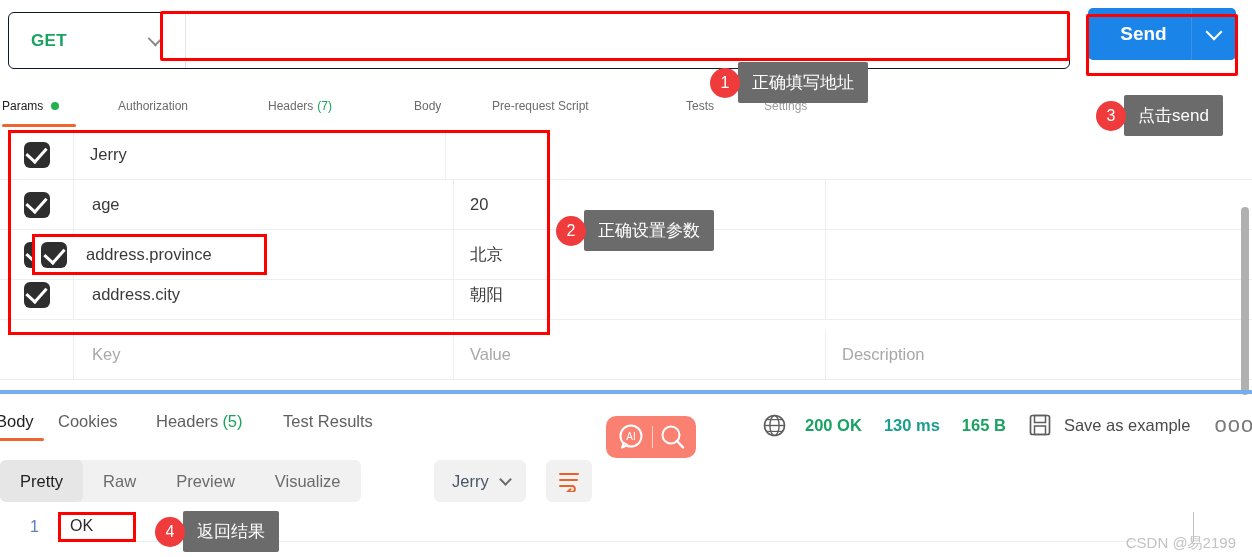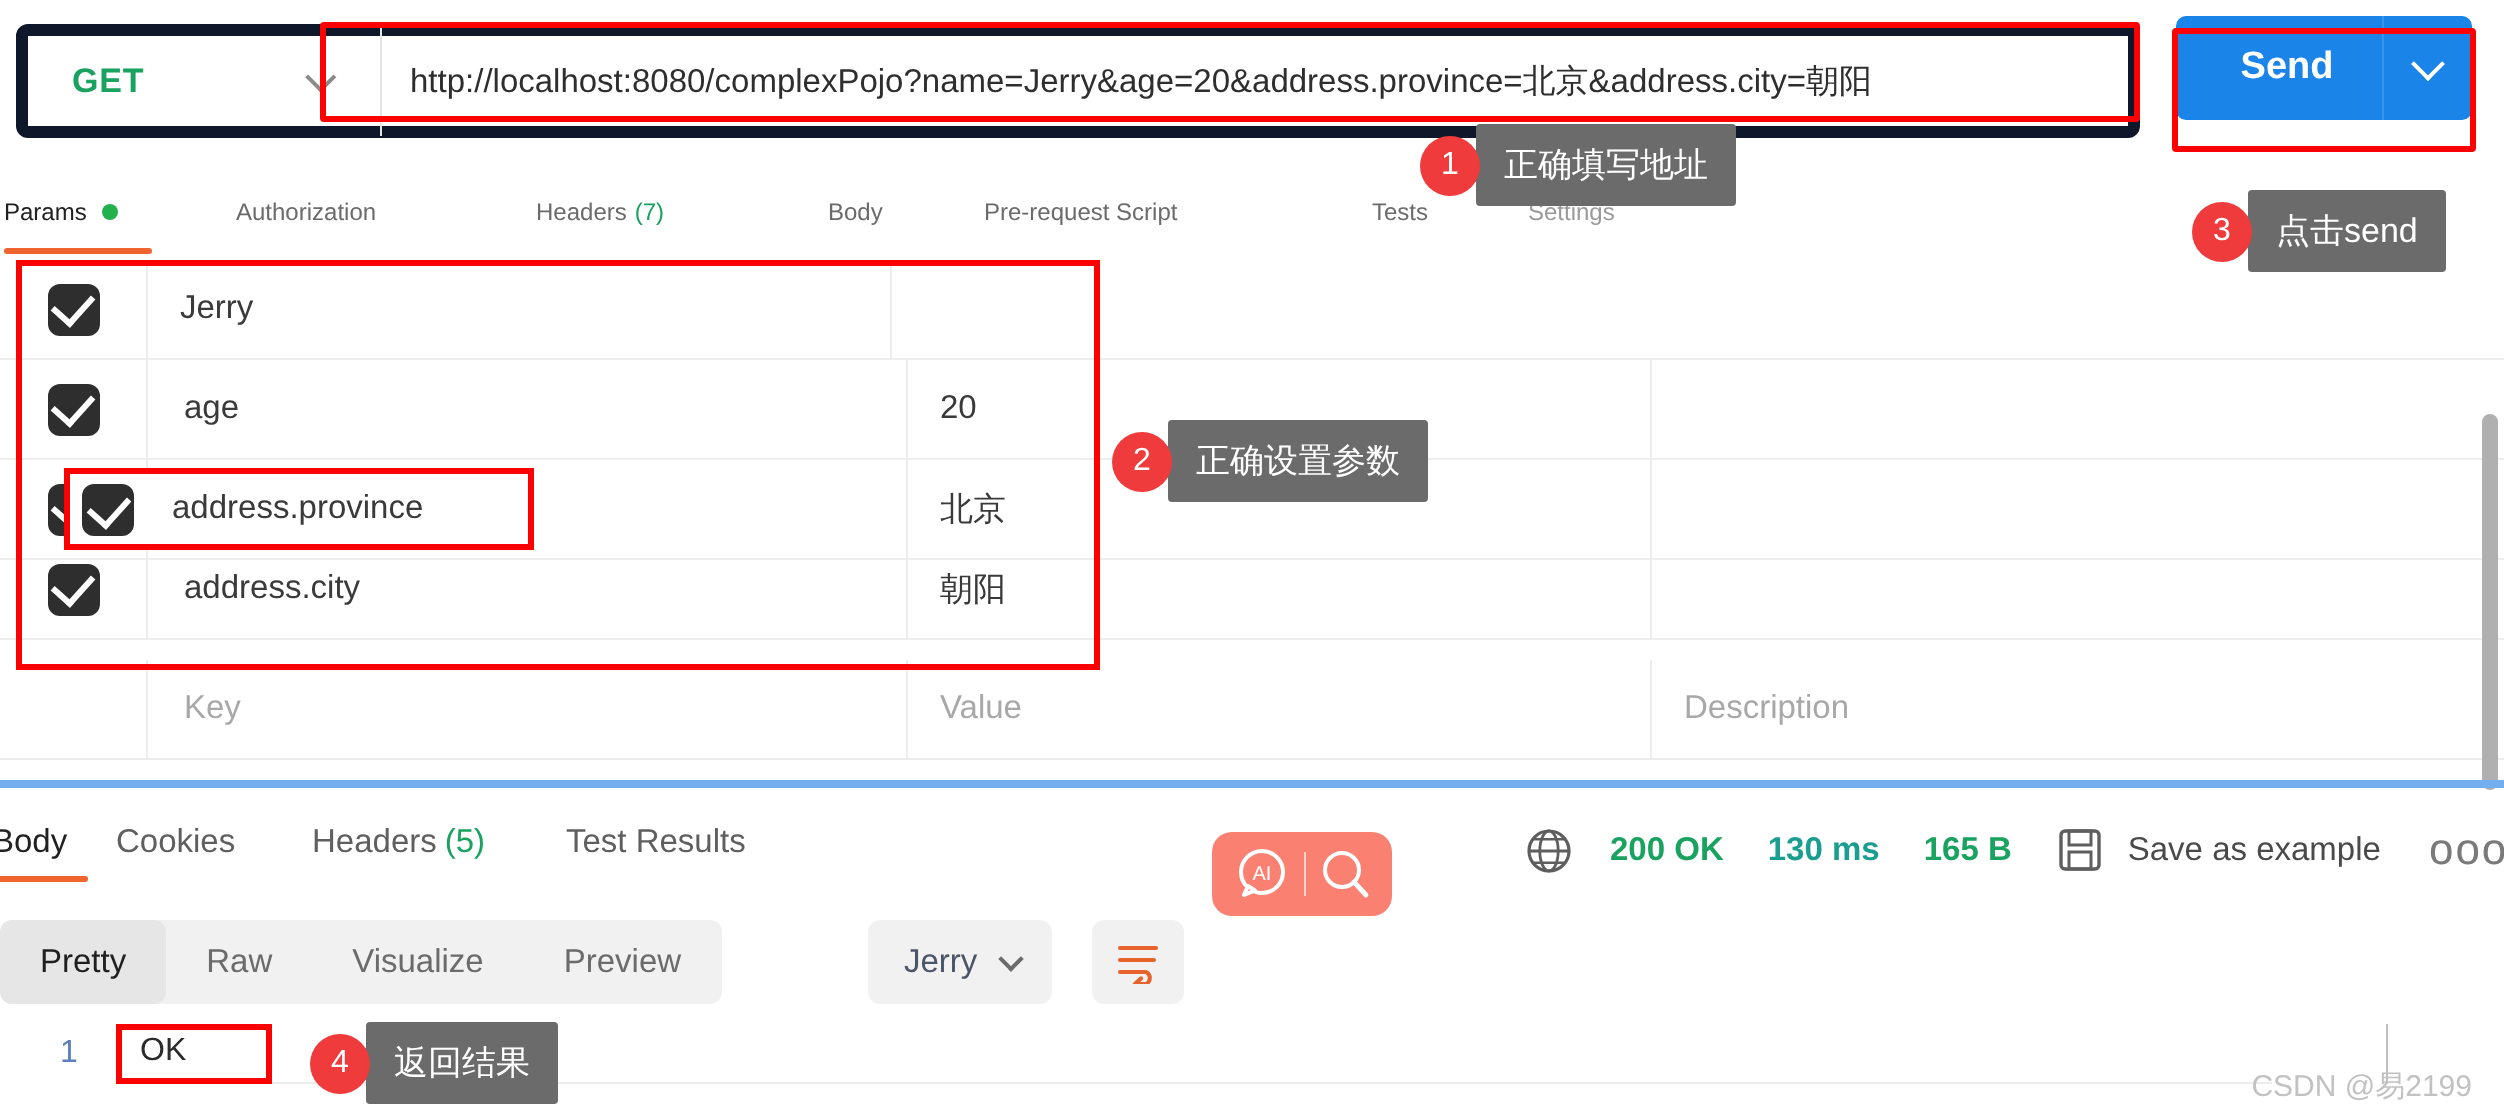--- a/index.html
+++ b/index.html
@@ -9,21 +9,21 @@
     font-family: "Liberation Sans", "DejaVu Sans", sans-serif;
     overflow: hidden;
   }
   #root { position: relative; width: 1252px; height: 557px; background:#fff; }
 
   
   .url-row { position:absolute; left:0; top:0; width:1252px; height:82px; }
 
   .method-url-box {
     position:absolute; left:8px; top:12px; width:1062px; height:57px;
-    border:6px solid #0f172a; border-radius:6px; background:#fff;
+    border:1px solid #0f172a; border-radius:6px; background:#fff;
     display:flex; align-items:center;
   }
   .method-select {
     width:176px; height:55px; display:flex; align-items:center;
     padding-left:22px; position:relative; cursor:pointer;
   }
   .method-label { color:#1aa260; font-size:17px; font-weight:bold; letter-spacing:.4px; }
   .method-chev {
     position:absolute; right:28px; top:50%; transform:translateY(-50%);
     width:11px; height:11px; border-right:2px solid #8a8a8a; border-bottom:2px solid #8a8a8a;
@@ -204,21 +204,20 @@
 <div id="root">
 
   <div class="url-row">
 
     <div class="method-url-box">
       <div class="method-select">
         <span class="method-label">GET</span>
         <span class="method-chev"></span>
       </div>
       <div class="url-divider"></div>
-      <div class="url-field">http://localhost:8080/complexPojo?name=Jerry&amp;age=20&amp;address.province=北京&amp;address.city=朝阳</div>
     </div>
     <div class="url-redbox"></div>
 
     <div class="send-btn">
       <span class="send-label">Send</span>
       <span class="send-sep"></span>
       <span class="send-chev-wrap">
         <span class="send-chev"></span>
       </span>
     </div>
@@ -357,22 +356,22 @@
       </svg>
     </span>
     <span class="sb-item st-save">Save as example</span>
     <span class="sb-item st-dots">ooo</span>
   </div>
 
   <div class="body-toolbar">
     <div class="seg" style="left:0px;">
       <div class="seg-item active">Pretty</div>
       <div class="seg-item">Raw</div>
+      <div class="seg-item">Preview</div>
       <div class="seg-item">Visualize</div>
-      <div class="seg-item">Preview</div>
     </div>
 
     <div class="textsel">
       <span class="textsel-label">Jerry</span>
       <span class="textsel-chev"></span>
     </div>
 
     <div class="wrapbtn">
       <svg width="24" height="22" viewBox="0 0 24 22">
         <line x1="3" y1="4" x2="21" y2="4" stroke="#e8622b" stroke-width="2" stroke-linecap="round"></line>

